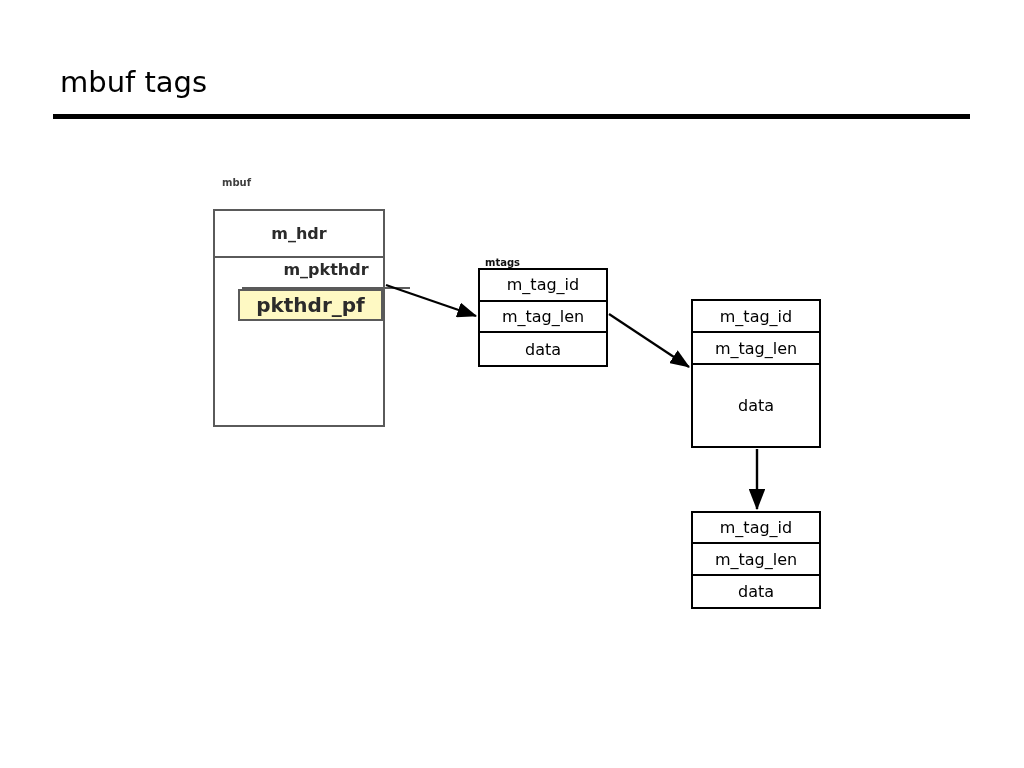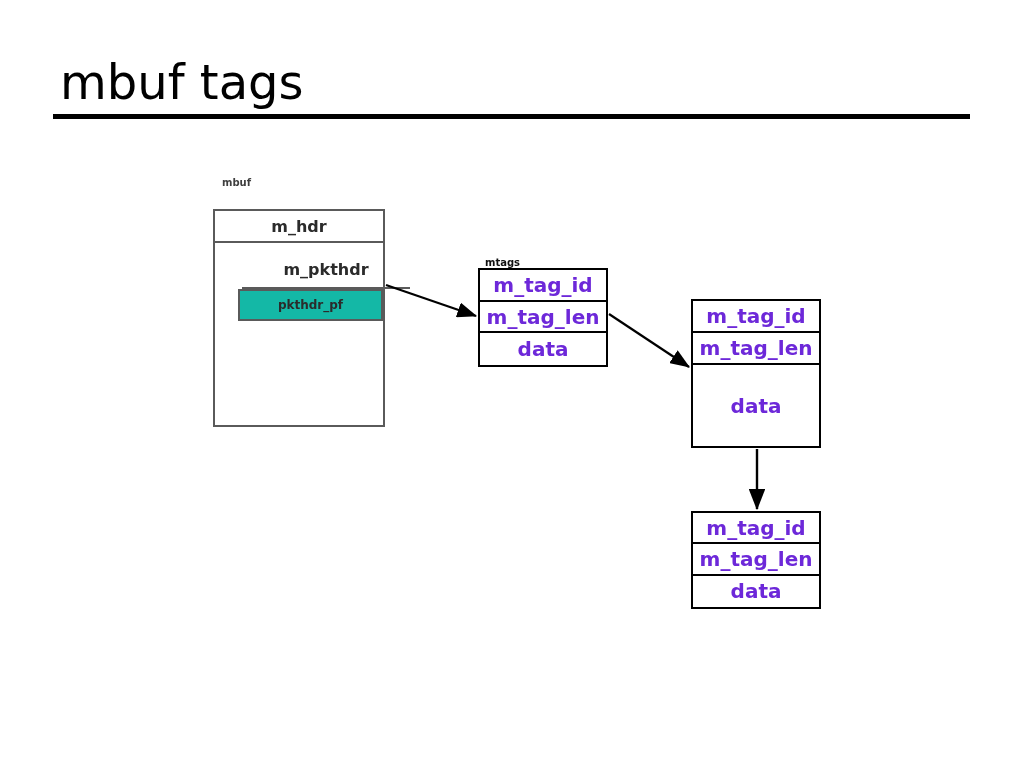--- a/index.html
+++ b/index.html
@@ -14,21 +14,21 @@
     background: #ffffff;
     overflow: hidden;
     font-family: "DejaVu Sans", "Liberation Sans", sans-serif;
   }
 
   
   #slide-title {
     position: absolute;
     left: 60px;
     top: 56px;
-    font-size: 48px;
+    font-size: 29px;
     font-weight: 400;
     color: #000000;
     letter-spacing: 0px;
     line-height: 52px;
     white-space: nowrap;
   }
   #title-rule {
     position: absolute;
     left: 53px;
     top: 114px;
@@ -74,21 +74,21 @@
     box-sizing: border-box;
     display: flex;
     align-items: center;
     justify-content: center;
     font-size: 16px;
     font-weight: bold;
     color: #2b2b2b;
   }
   #mbuf-row-mhdr {
     top: 0;
-    height: 32px;
+    height: 47px;
     border-bottom: 2px solid #5a5a5a;
   }
   #mbuf-row-mpkthdr {
     top: 41px;
     height: 37px;
     border-bottom: 2px solid #5a5a5a;
     margin-left: 27px;
   }
   #mbuf-row-rest {
     top: 108px;
@@ -96,46 +96,46 @@
   }
   
   #pkthdr-pf-box {
     position: absolute;
     left: 23px;
     top: 78px;
     width: 145px;
     height: 32px;
     border: 2px solid #5a5a5a;
     box-sizing: border-box;
-    background: #14b8a6;
-    display: flex;
-    align-items: center;
-    justify-content: center;
-    font-size: 12px;
-    font-weight: bold;
-    color: #2b2b2b;
-  }
-
-  
-  .mtag-box {
-    position: absolute;
-    border: 2px solid #000000;
-    box-sizing: border-box;
-    background: #ffffff;
-    display: flex;
-    flex-direction: column;
-  }
-  .mtag-cell {
-    box-sizing: border-box;
+    background: #fef9c3;
     display: flex;
     align-items: center;
     justify-content: center;
     font-size: 20px;
     font-weight: bold;
-    color: #6d28d9;
+    color: #2b2b2b;
+  }
+
+  
+  .mtag-box {
+    position: absolute;
+    border: 2px solid #000000;
+    box-sizing: border-box;
+    background: #ffffff;
+    display: flex;
+    flex-direction: column;
+  }
+  .mtag-cell {
+    box-sizing: border-box;
+    display: flex;
+    align-items: center;
+    justify-content: center;
+    font-size: 16px;
+    font-weight: normal;
+    color: #000000;
     white-space: nowrap;
   }
   .mtag-cell.div {
     border-bottom: 2px solid #000000;
   }
 
   #mtag-box-1 { left: 478px; top: 268px; width: 130px; height: 99px; }
   #mtag-box-1 .mtag-cell { height: 33px; }
 
   #mtag-box-2 { left: 691px; top: 299px; width: 130px; height: 149px; }

